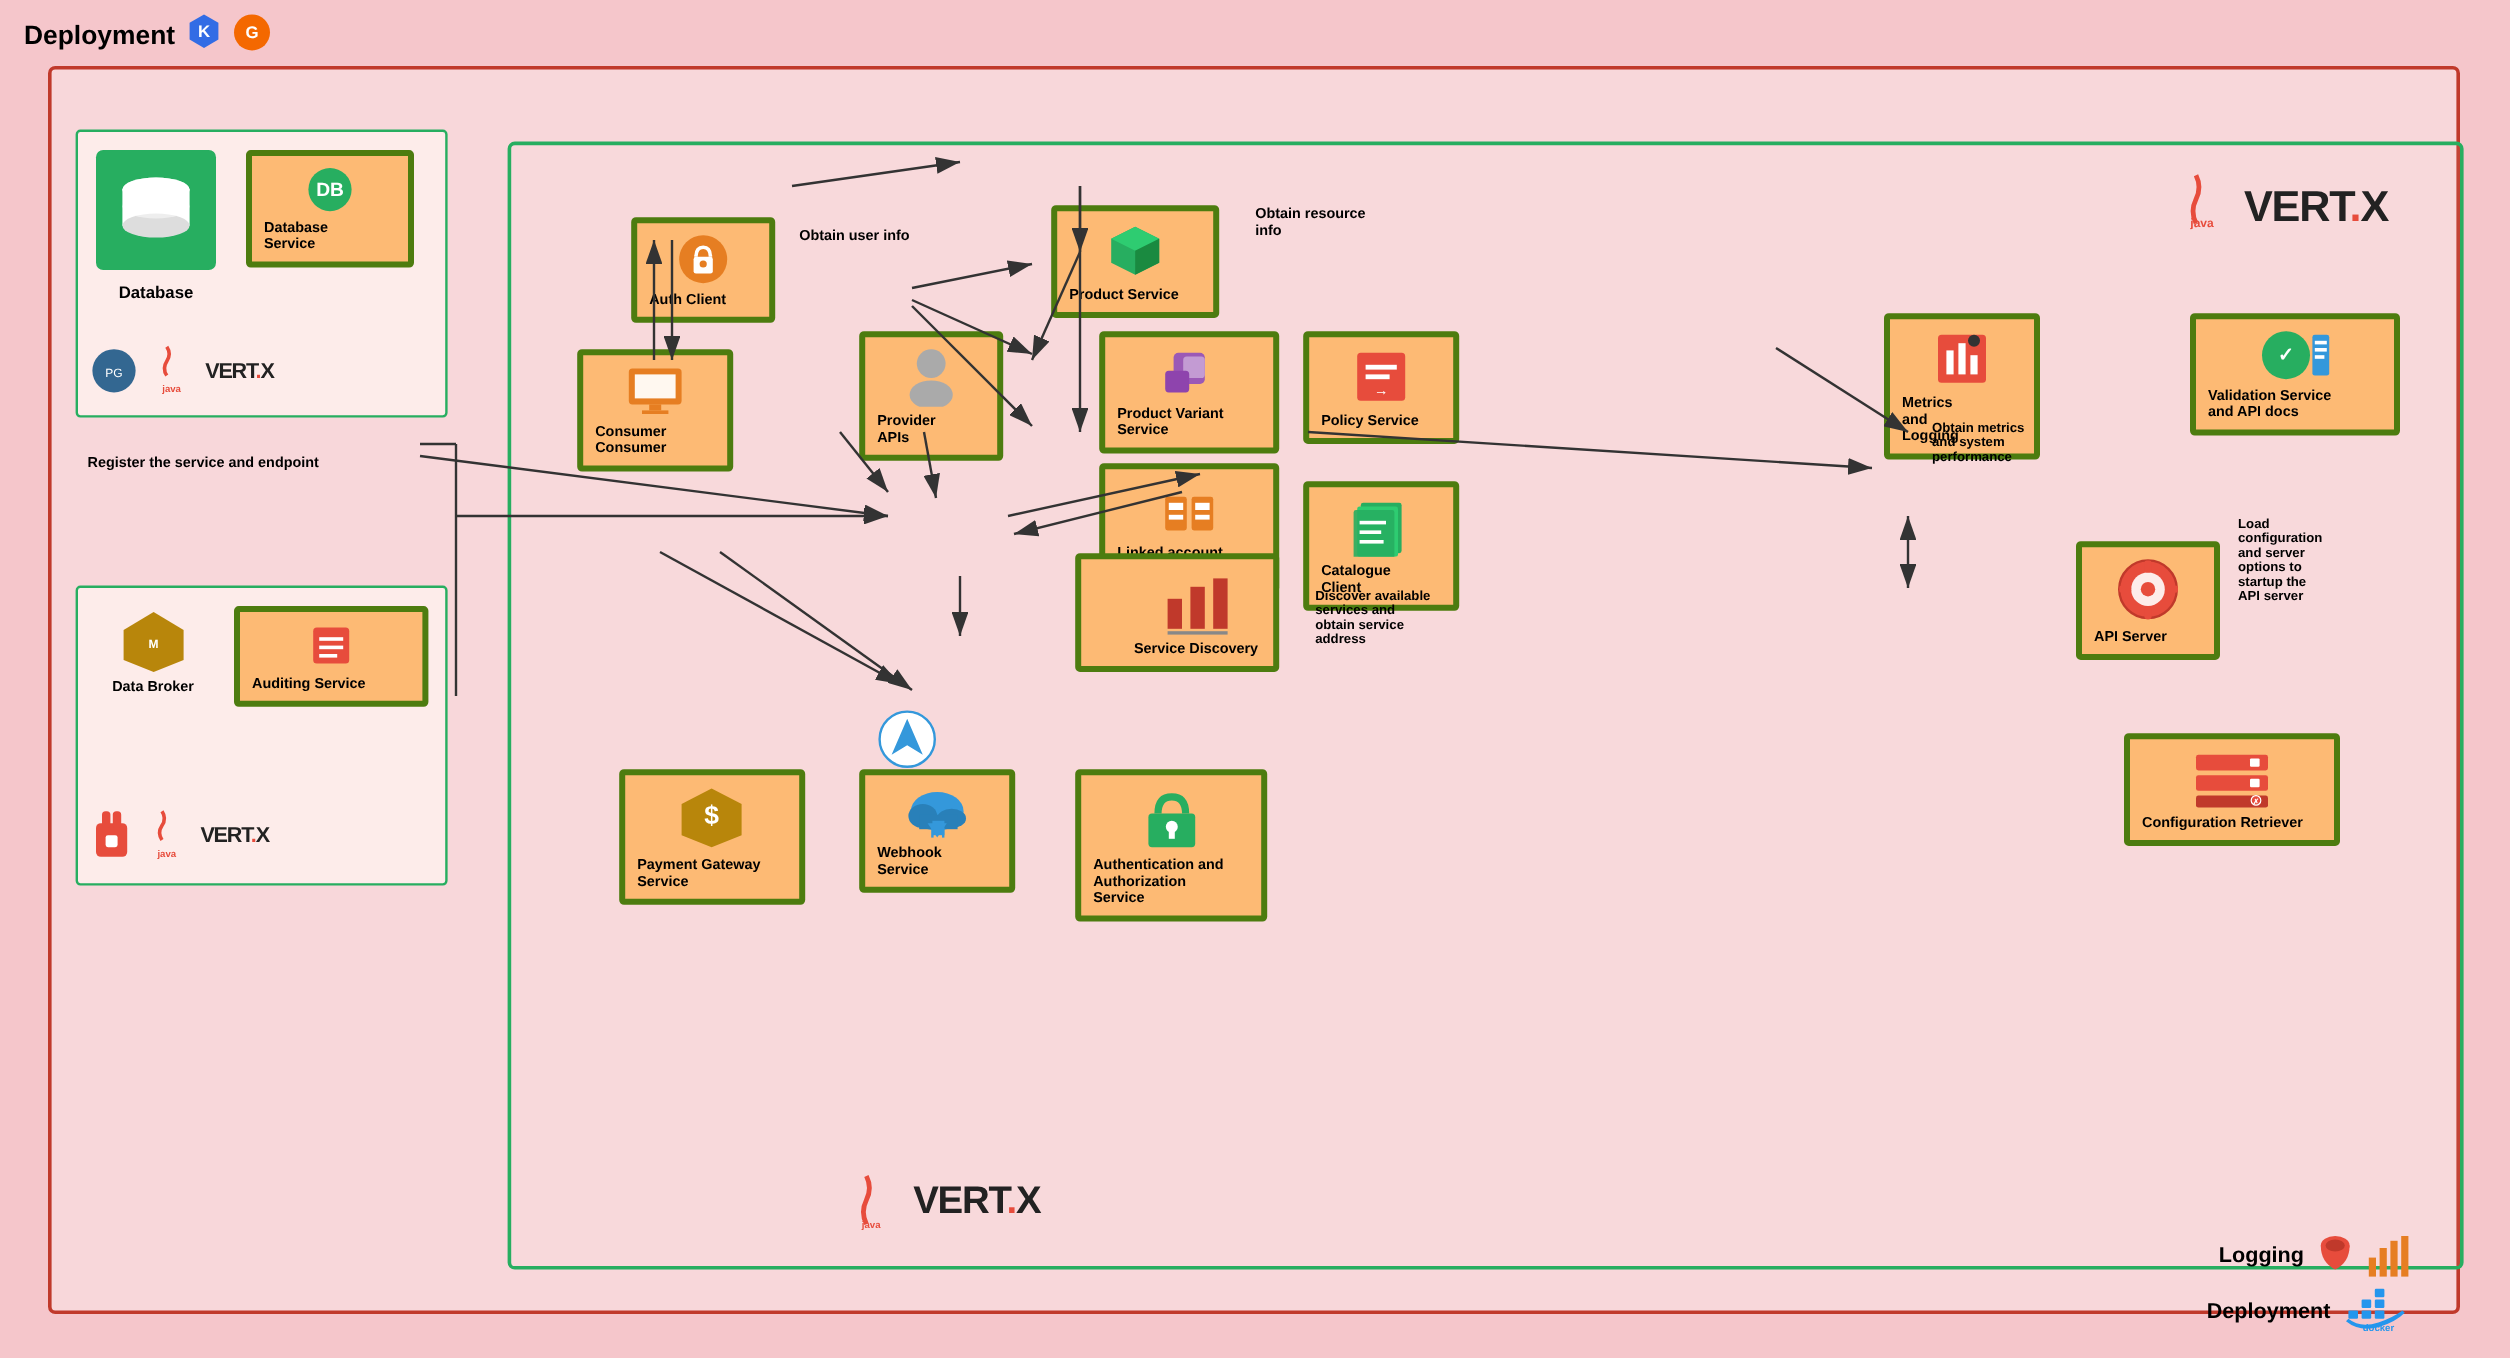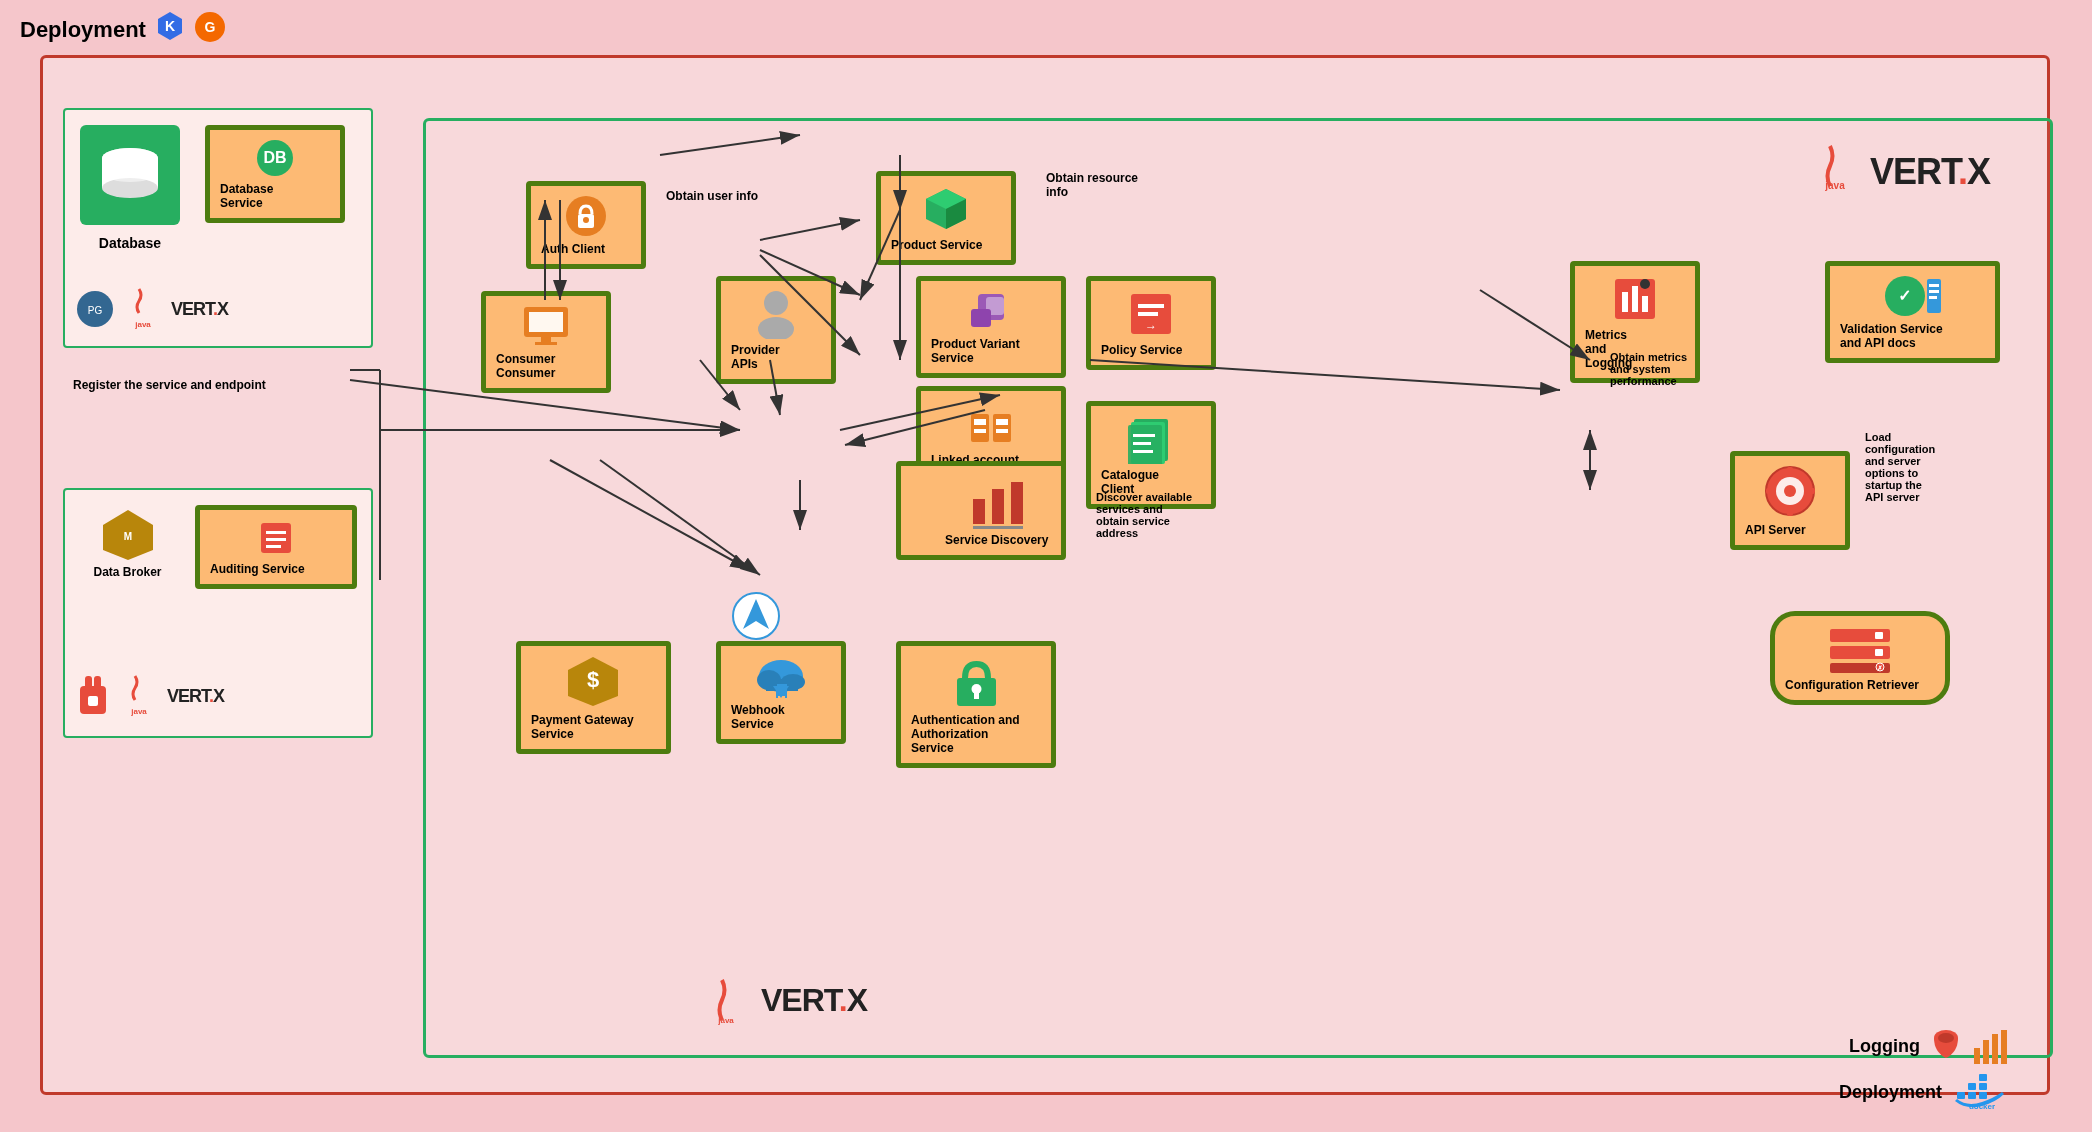--- a/index.html
+++ b/index.html
@@ -382,21 +382,21 @@
           <rect x="24" y="3" width="6" height="10" rx="2" fill="#e74c3c"></rect>
           <rect x="24" y="42" width="6" height="10" rx="2" fill="#e74c3c"></rect>
           <rect x="3" y="24" width="10" height="6" rx="2" fill="#e74c3c"></rect>
           <rect x="42" y="24" width="10" height="6" rx="2" fill="#e74c3c"></rect>
         </svg>
         <div>API Server</div>
       </div>
 
       <div style="position:absolute;top:310px;right:30px;font-size:11px;font-weight:bold;width:155px;">Load<br>configuration<br>and server<br>options to<br>startup the<br>API server</div>
 
-      <div class="node-box" style="position:absolute;top:490px;right:100px;width:180px;border-radius:25px;">
+      <div class="node-box" style="position:absolute;top:490px;right:100px;width:180px;">
         <svg width="70" height="50" viewBox="0 0 70 50" style="display:block;margin:0 auto 4px;">
           <rect x="5" y="5" width="60" height="13" rx="2" fill="#e74c3c"></rect>
           <rect x="5" y="22" width="60" height="13" rx="2" fill="#e74c3c"></rect>
           <rect x="5" y="39" width="60" height="10" rx="2" fill="#c0392b"></rect>
           <rect x="50" y="8" width="8" height="7" rx="1" fill="white"></rect>
           <rect x="50" y="25" width="8" height="7" rx="1" fill="white"></rect>
           <circle cx="55" cy="43" r="4" fill="#e74c3c" stroke="white" stroke-width="1"></circle>
           <text x="55" y="46" text-anchor="middle" fill="white" font-size="6">✗</text>
         </svg>
         <div>Configuration Retriever</div>

